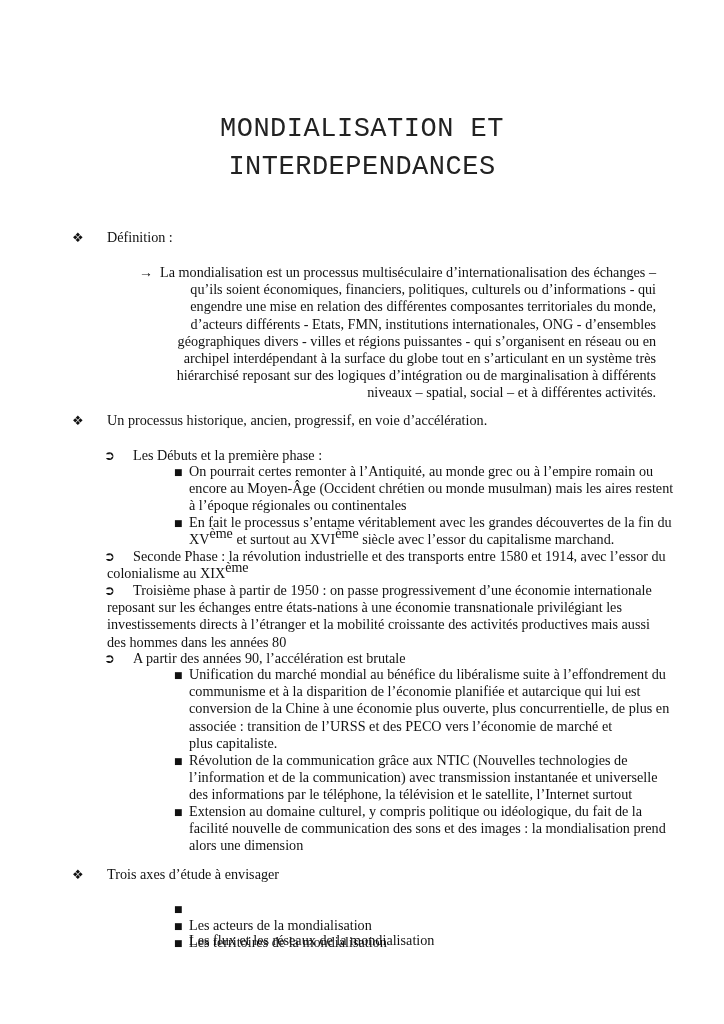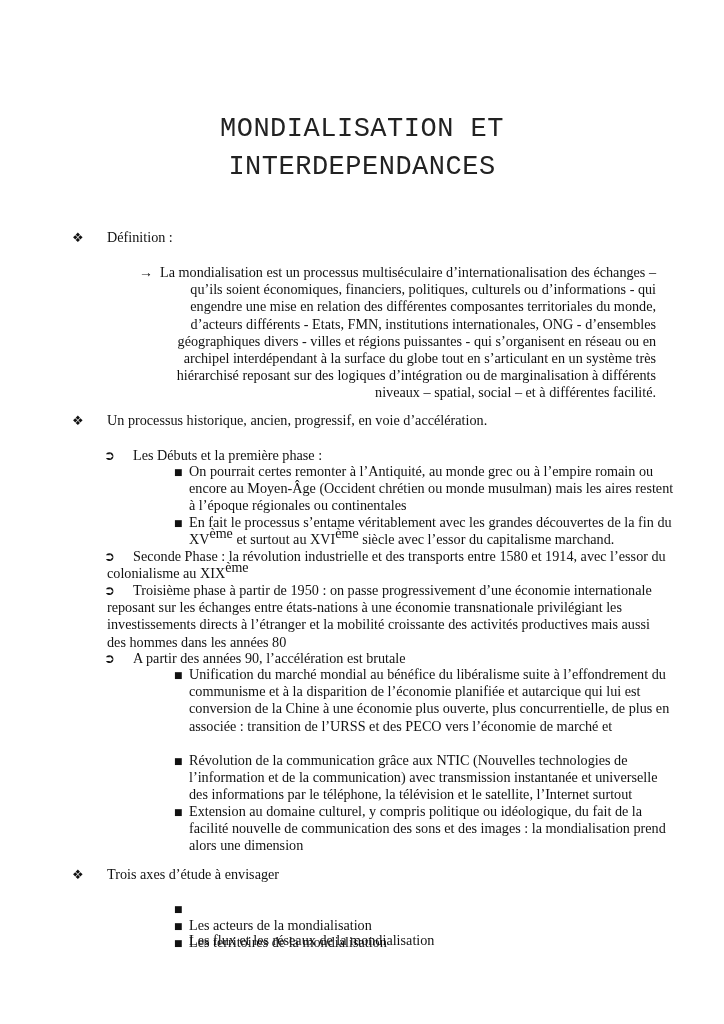--- a/index.html
+++ b/index.html
@@ -33,21 +33,21 @@
 
 <span class="glyph" style="left:139px; top:264px; font-family:'Liberation Serif',serif; font-size:14px;">→</span>
 <div class="block" style="left:160px; top:264px;text-align:right;">
   <div class="l">La mondialisation est un processus multiséculaire d’internationalisation des échanges –</div>
   <div class="l">qu’ils soient économiques, financiers, politiques, culturels ou d’informations - qui</div>
   <div class="l">engendre une mise en relation des différentes composantes territoriales du monde,</div>
   <div class="l">d’acteurs différents - Etats, FMN, institutions internationales, ONG - d’ensembles</div>
   <div class="l">géographiques divers - villes et régions puissantes - qui s’organisent en réseau ou en</div>
   <div class="l">archipel interdépendant à la surface du globe tout en s’articulant en un système très</div>
   <div class="l">hiérarchisé reposant sur des logiques d’intégration ou de marginalisation à différents</div>
-  <div class="l">niveaux – spatial, social –  et à différentes facilité.</div>
+  <div class="l">niveaux – spatial, social –  et à différentes activités.</div>
 </div>
 
 <span class="glyph diamond" style="left:72px; top:412px;">❖</span>
 <div class="line" style="left:107px; top:412px;">Un processus historique, ancien, progressif, en voie d’accélération.</div>
 
 <span class="glyph arrowhook" style="left:104px; top:447px;">➲</span>
 <div class="line" style="left:133px; top:447px;">Les Débuts et la première phase :</div>
 
 <span class="glyph sq" style="left:174px; top:464px;">■</span>
 <div class="block" style="left:189px; top:463px;">
@@ -78,20 +78,21 @@
 
 <span class="glyph arrowhook" style="left:104px; top:650px;">➲</span>
 <div class="line" style="left:133px; top:650px;">A partir des années 90, l’accélération est brutale</div>
 
 <span class="glyph sq" style="left:174px; top:667px;">■</span>
 <div class="block" style="left:189px; top:666px;">
   <div>Unification du marché mondial au bénéfice du libéralisme suite à l’effondrement du</div>
   <div>communisme et à la disparition de l’économie planifiée et autarcique qui lui est</div>
   <div>conversion de la Chine à une économie plus ouverte, plus concurrentielle, de plus en</div>
   <div>associée : transition de l’URSS et des PECO vers l’économie de marché et</div>
+  <div>plus capitaliste.</div>
 </div>
 
 <span class="glyph sq" style="left:174px; top:753px;">■</span>
 <div class="block" style="left:189px; top:752px;">
   <div>Révolution de la communication grâce aux NTIC (Nouvelles technologies de</div>
   <div>l’information et de la communication) avec transmission instantanée et universelle</div>
   <div>des informations par le téléphone, la télévision et le satellite, l’Internet surtout</div>
 </div>
 
 <span class="glyph sq" style="left:174px; top:804px;">■</span>

